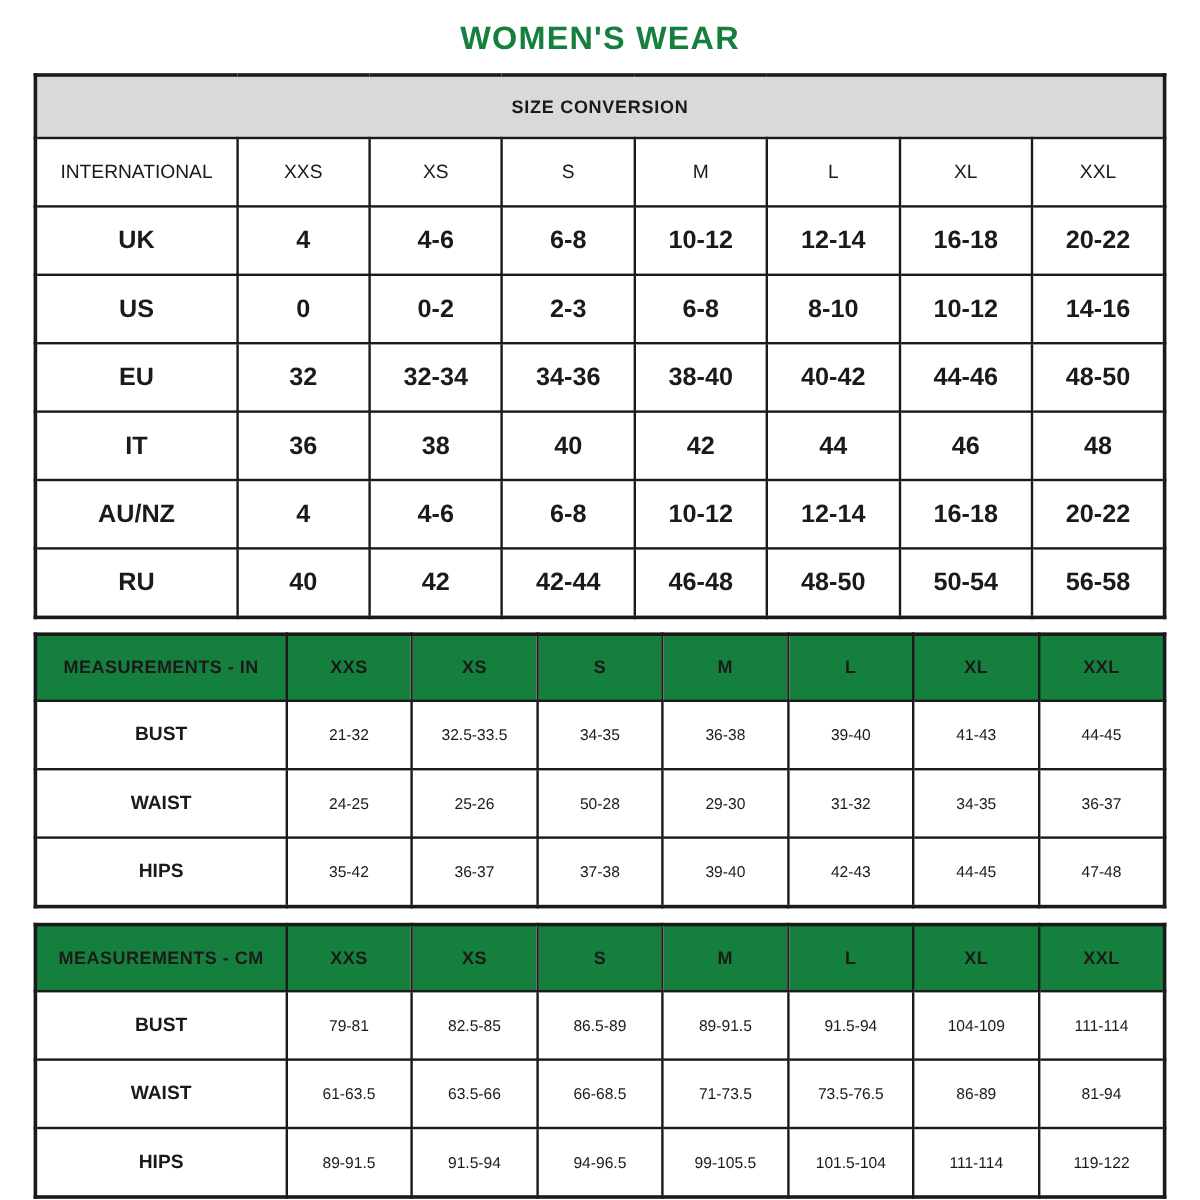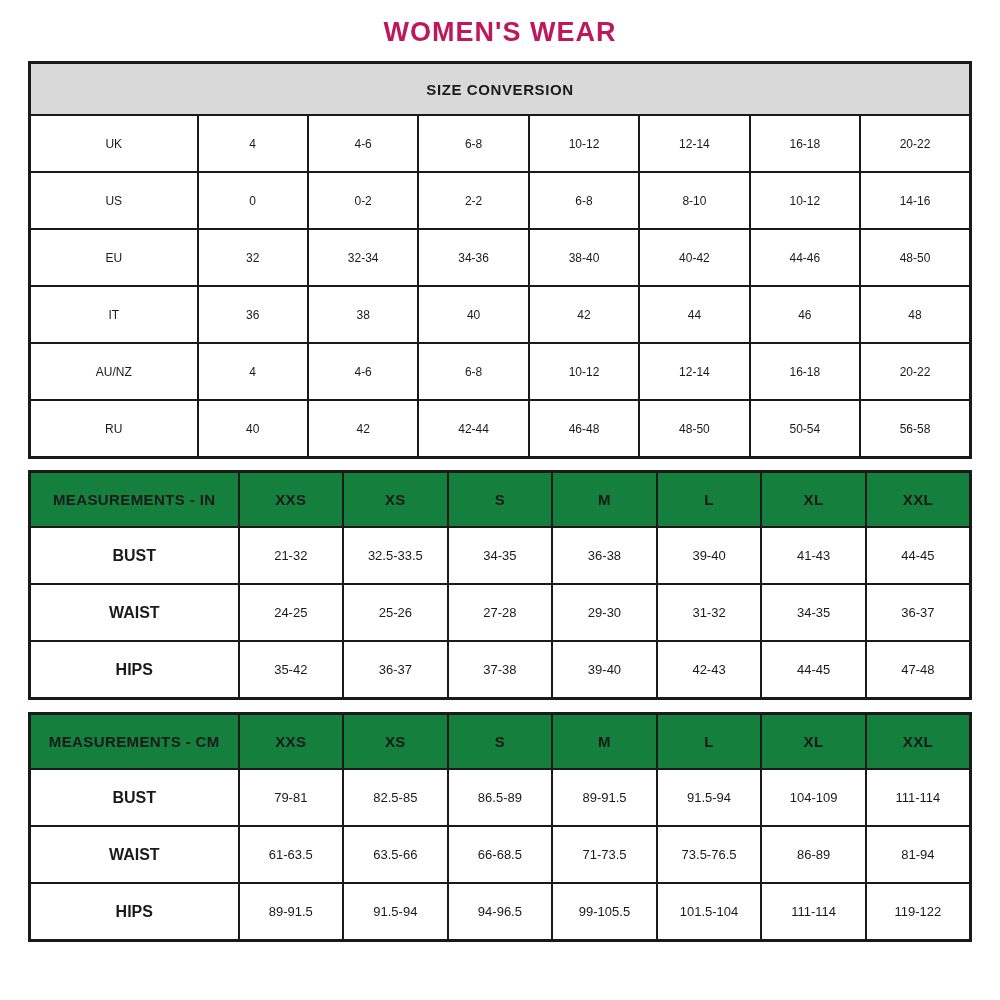--- a/index.html
+++ b/index.html
@@ -16,21 +16,21 @@
     width: 944px;
     margin: 0 auto;
   }
   .page-title {
     font-size: 27px;
     font-weight: 700;
     letter-spacing: 1px;
     text-align: center;
     margin: 0;
     padding: 17px 0 13px 0;
-    color: #be185d;
+    color: #15803d;
   }
   table.sg {
     width: 944px;
     border-collapse: collapse;
     table-layout: fixed;
     border: 3px solid #1a1a1a;
   }
   table.sg td, table.sg th {
     border: 2px solid #1a1a1a;
     text-align: center;
@@ -47,22 +47,22 @@
     letter-spacing: 0.6px;
     height: 50px;
   }
   table.t-size .col-head {
     background: #ffffff;
     font-weight: 400;
     font-size: 16px;
     height: 55px;
   }
   table.t-size .row-label, table.t-size .cell {
-    font-weight: 400;
-    font-size: 12px;
+    font-weight: 700;
+    font-size: 21px;
     height: 55px;
   }
   
   table.t-meas { margin-bottom: 12px; }
   table.t-meas .col-head {
     background: #15803d;
     font-weight: 700;
     font-size: 15px;
     letter-spacing: 0.4px;
     height: 53px;
@@ -91,38 +91,48 @@
         <col>
         <col>
         <col>
         <col>
         <col>
         <col>
       </colgroup>
       <thead>
         <tr>
           <th colspan="8" class="title-cell">SIZE CONVERSION</th>
+        </tr>
+        <tr>
+          <th class="col-head">INTERNATIONAL</th>
+          <th class="col-head">XXS</th>
+          <th class="col-head">XS</th>
+          <th class="col-head">S</th>
+          <th class="col-head">M</th>
+          <th class="col-head">L</th>
+          <th class="col-head">XL</th>
+          <th class="col-head">XXL</th>
         </tr>
       </thead>
       <tbody>
         <tr>
           <td class="row-label">UK</td>
           <td class="cell">4</td>
           <td class="cell">4-6</td>
           <td class="cell">6-8</td>
           <td class="cell">10-12</td>
           <td class="cell">12-14</td>
           <td class="cell">16-18</td>
           <td class="cell">20-22</td>
         </tr>
         <tr>
           <td class="row-label">US</td>
           <td class="cell">0</td>
           <td class="cell">0-2</td>
-          <td class="cell">2-2</td>
+          <td class="cell">2-3</td>
           <td class="cell">6-8</td>
           <td class="cell">8-10</td>
           <td class="cell">10-12</td>
           <td class="cell">14-16</td>
         </tr>
         <tr>
           <td class="row-label">EU</td>
           <td class="cell">32</td>
           <td class="cell">32-34</td>
           <td class="cell">34-36</td>
@@ -195,21 +205,21 @@
           <td class="cell">34-35</td>
           <td class="cell">36-38</td>
           <td class="cell">39-40</td>
           <td class="cell">41-43</td>
           <td class="cell">44-45</td>
         </tr>
         <tr>
           <td class="row-label">WAIST</td>
           <td class="cell">24-25</td>
           <td class="cell">25-26</td>
-          <td class="cell">27-28</td>
+          <td class="cell">50-28</td>
           <td class="cell">29-30</td>
           <td class="cell">31-32</td>
           <td class="cell">34-35</td>
           <td class="cell">36-37</td>
         </tr>
         <tr>
           <td class="row-label">HIPS</td>
           <td class="cell">35-42</td>
           <td class="cell">36-37</td>
           <td class="cell">37-38</td>

